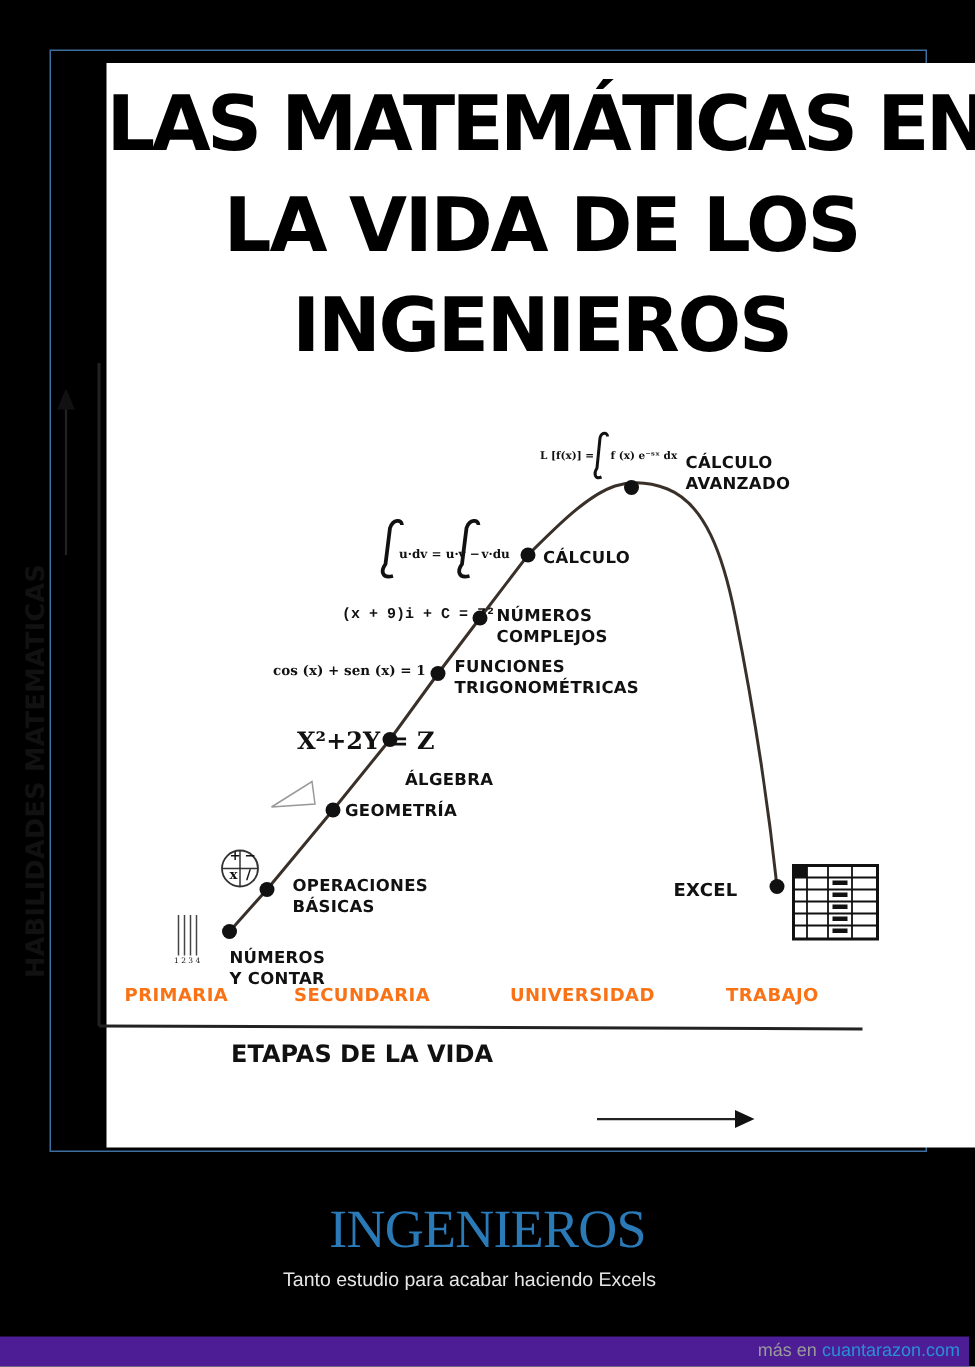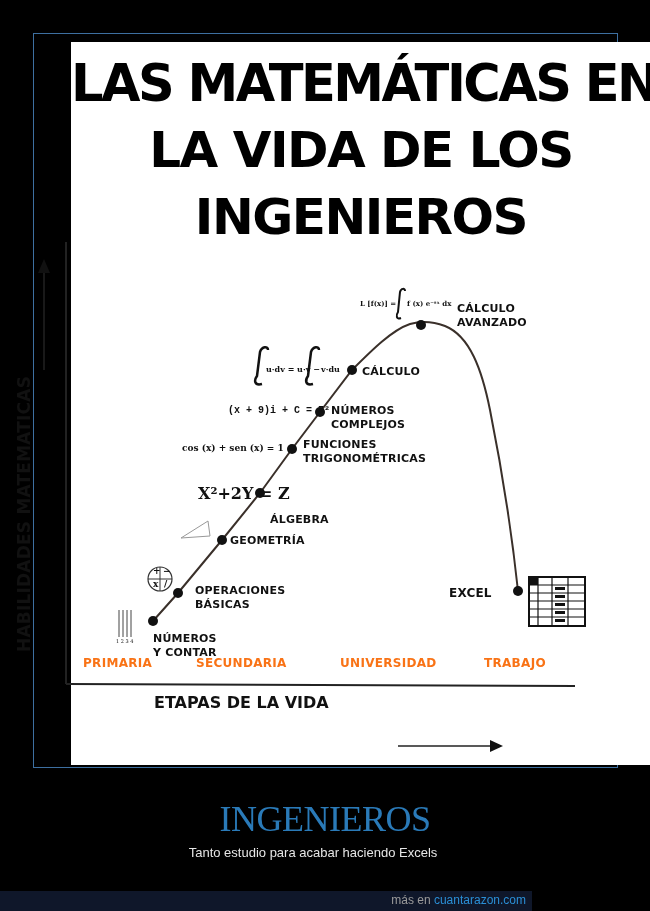--- a/index.html
+++ b/index.html
@@ -47,21 +47,21 @@
   .caption-title {
     position: absolute; left: 0; top: 798px; width: 650px; text-align: center;
     font-family: "Liberation Serif", "DejaVu Serif", serif; font-size: 36px; color: #2a7ab8;
     letter-spacing: -0.5px;
   }
   .caption-sub {
     position: absolute; left: 0; top: 845px; width: 626px; text-align: center;
     font-family: "Liberation Sans", sans-serif; font-size: 13px; color: #e6e6e6;
   }
   .footer {
-    position: absolute; left: 0; top: 891px; width: 532px; height: 20px; background: #0f172a;
+    position: absolute; left: 0; top: 891px; width: 646px; height: 20px; background: #4c1d95;
   }
   .footer .more {
     position: absolute; right: 6px; top: 2px; font-family: "Liberation Sans", sans-serif; font-size: 12px;
     color: #9a9a9a;
   }
   .footer .site { color: #2a8fd6; text-decoration: none; }
 </style>
 </head>
 <body>
 

